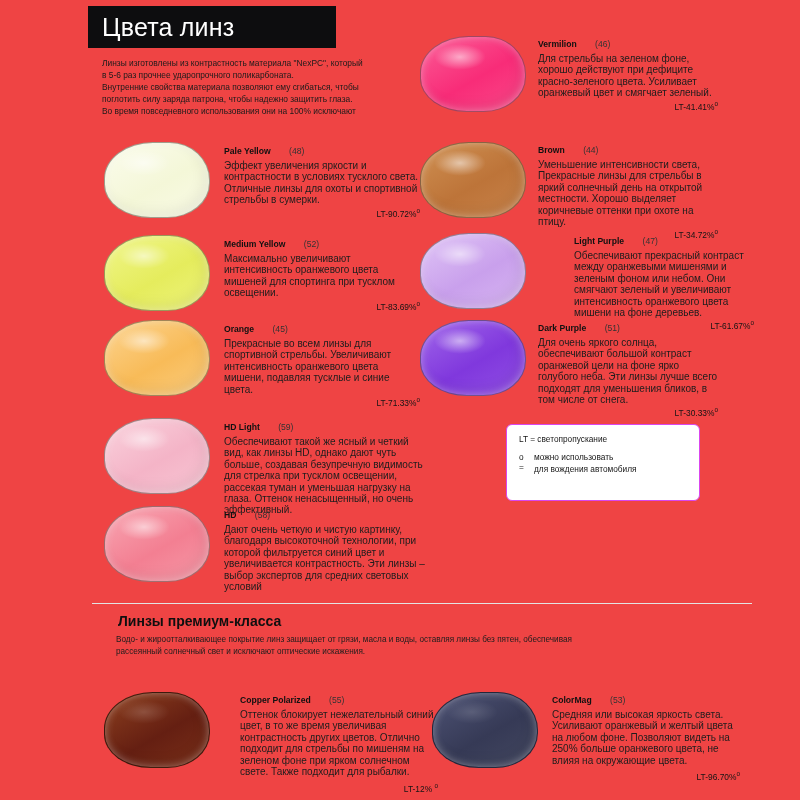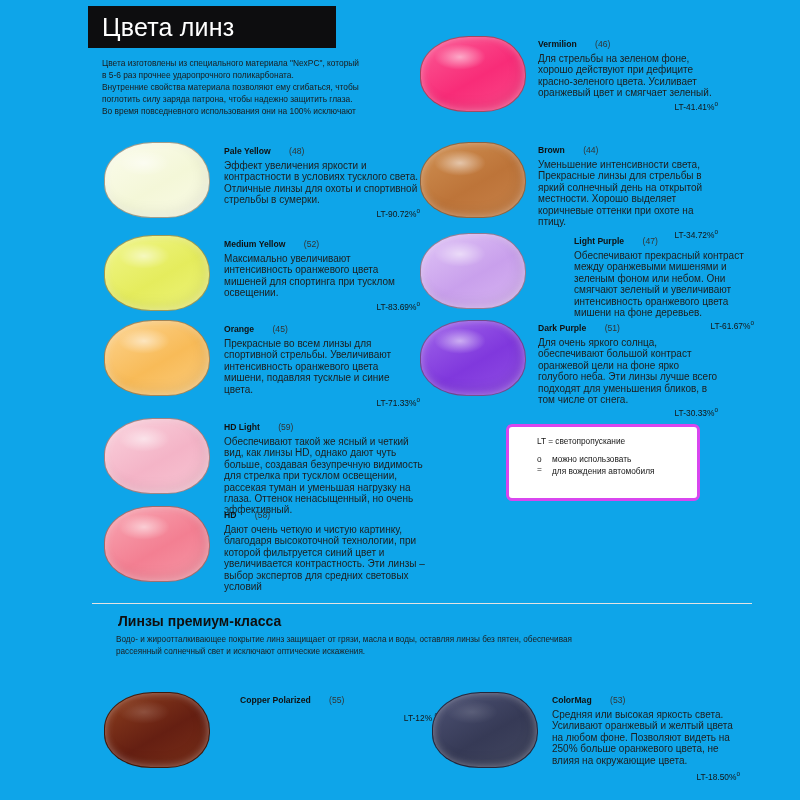--- a/index.html
+++ b/index.html
@@ -8,21 +8,21 @@
     margin: 0; padding: 0;
     width: 800px; height: 800px;
     background: #ffffff;
     font-family: "Liberation Sans", "DejaVu Sans", sans-serif;
     color: #1c1c1c;
     overflow: hidden;
   }
   #page {
     position: relative;
     width: 800px; height: 800px;
-    background: #0ea5e9;
+    background: #ef4444;
   }
 
   
   .title-bar {
     position: absolute;
     left: 88px; top: 6px;
     width: 248px; height: 42px;
     background: #0d0d0f;
     display: flex; align-items: center;
   }
@@ -80,24 +80,24 @@
     margin-top: 1px;
     white-space: nowrap;
   }
   .lt sup { font-size: 6.4px; vertical-align: super; }
 
   
   .legend {
     position: absolute;
     left: 506px; top: 424px;
     width: 194px; height: 77px;
-    border: 3px solid #d946ef;
+    border: 1px solid #d946ef;
     border-radius: 6px;
     background: #fff;
-    padding: 9px 10px 0 28px;
+    padding: 9px 10px 0 12px;
   }
   .legend .l1 { font-size: 8.3px; color: #161616; margin-bottom: 8px; }
   .legend .l2 { font-size: 8.3px; color: #161616; display: flex; gap: 5px; }
   .legend .l2 .sym { width: 10px; }
   .legend .l2 .txt { line-height: 11.5px; }
 
   
   .divider {
     position: absolute;
     left: 92px; top: 603px;
@@ -133,21 +133,21 @@
 </head>
 <body>
 
 <div id="page">
 
   <div class="title-bar">
     <span class="title-text">Цвета линз</span>
   </div>
 
   <div class="intro">
-    <div>Цвета изготовлены из специального материала "NexPC", который</div>
+    <div>Линзы изготовлены из контрастность материала "NexPC", который</div>
     <div>в 5-6 раз прочнее ударопрочного поликарбоната.</div>
     <div>Внутренние свойства материала позволяют ему сгибаться, чтобы</div>
     <div>поглотить силу заряда патрона, чтобы надежно защитить глаза.</div>
     <div>Во время повседневного использования они на 100%  исключают</div>
   </div>
 
   <div class="item" style="left:104px; top:142px;">
     <div class="lens-wrap">
       <div class="lens" style="width:106px; height:76px; background:linear-gradient(150deg,#fbfced,#f4f7d8 55%,#fafbe7);"></div>
       <div class="shine" style="left:14px; top:8px; width:52px; height:26px;"></div>
@@ -316,36 +316,37 @@
   <div class="item" style="left:104px; top:692px;">
     <div class="lens-wrap">
       <div class="lens" style="width:106px; height:76px; background:linear-gradient(150deg,#8d401f,#651f12 55%,#7a3019); border-color:rgba(40,20,10,.7);"></div>
       <div class="shine" style="left:14px; top:8px; width:52px; height:24px; opacity:.3;"></div>
     </div>
     <div class="item-body" style="left:136px; top:3px; width:198px;">
       <p class="item-name">
         <span>Copper Polarized</span>
         <span class="code">(55)</span>
       </p>
+      <p class="item-desc">Оттенок блокирует нежелательный синий цвет, в то же время увеличивая контрастность других цветов. Отлично подходит для стрельбы по мишеням на зеленом фоне при ярком солнечном свете. Также подходит для рыбалки.</p>
       <div class="lt" style="margin-top:5px;">
         <span>LT-12%</span> <sup>o</sup>
       </div>
     </div>
   </div>
 
   <div class="item" style="left:432px; top:692px;">
     <div class="lens-wrap">
       <div class="lens" style="width:106px; height:76px; background:linear-gradient(150deg,#4e5375,#363a56 55%,#434860); border-color:rgba(25,28,45,.7);"></div>
       <div class="shine" style="left:14px; top:8px; width:52px; height:24px; opacity:.25;"></div>
     </div>
     <div class="item-body" style="left:120px; top:3px; width:188px;">
       <p class="item-name">
         <span>ColorMag</span>
         <span class="code">(53)</span>
       </p>
       <p class="item-desc">Средняя или высокая яркость света. Усиливают оранжевый и желтый цвета на любом фоне. Позволяют видеть на 250% больше оранжевого цвета, не влияя на окружающие цвета.</p>
       <div class="lt" style="margin-top:4px;">
-        <span>LT-18.50%</span><sup>o</sup>
+        <span>LT-96.70%</span><sup>o</sup>
       </div>
     </div>
   </div>
 
 </div>
 
 </body></html>

